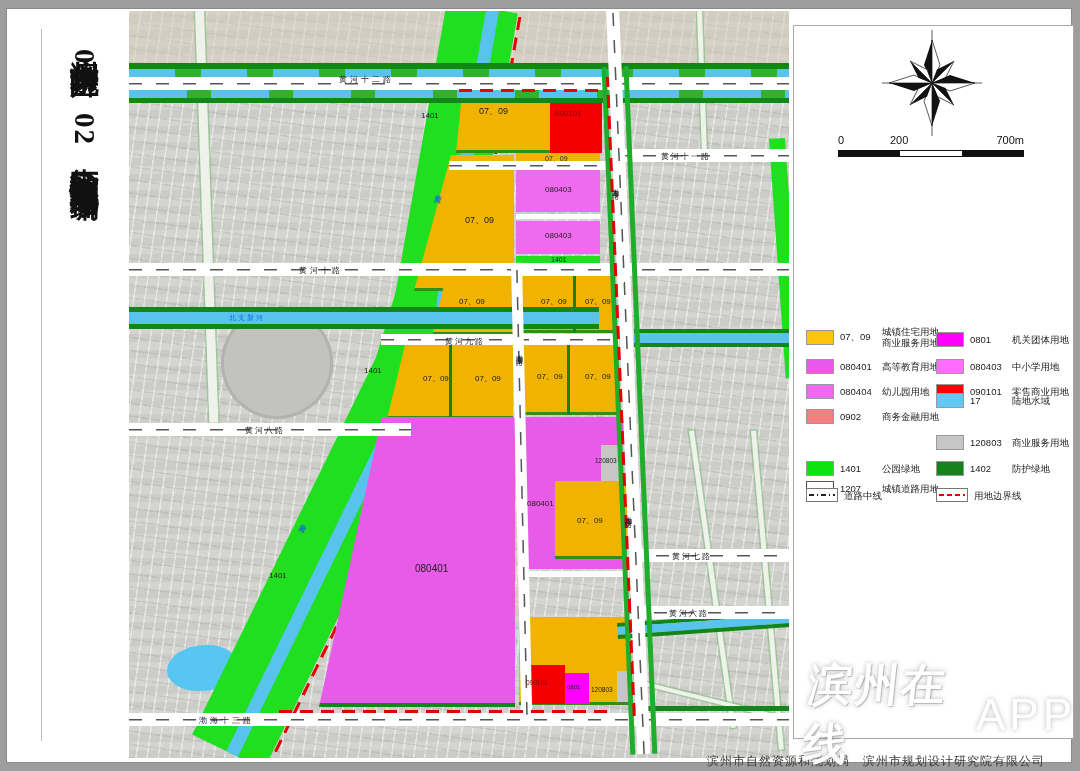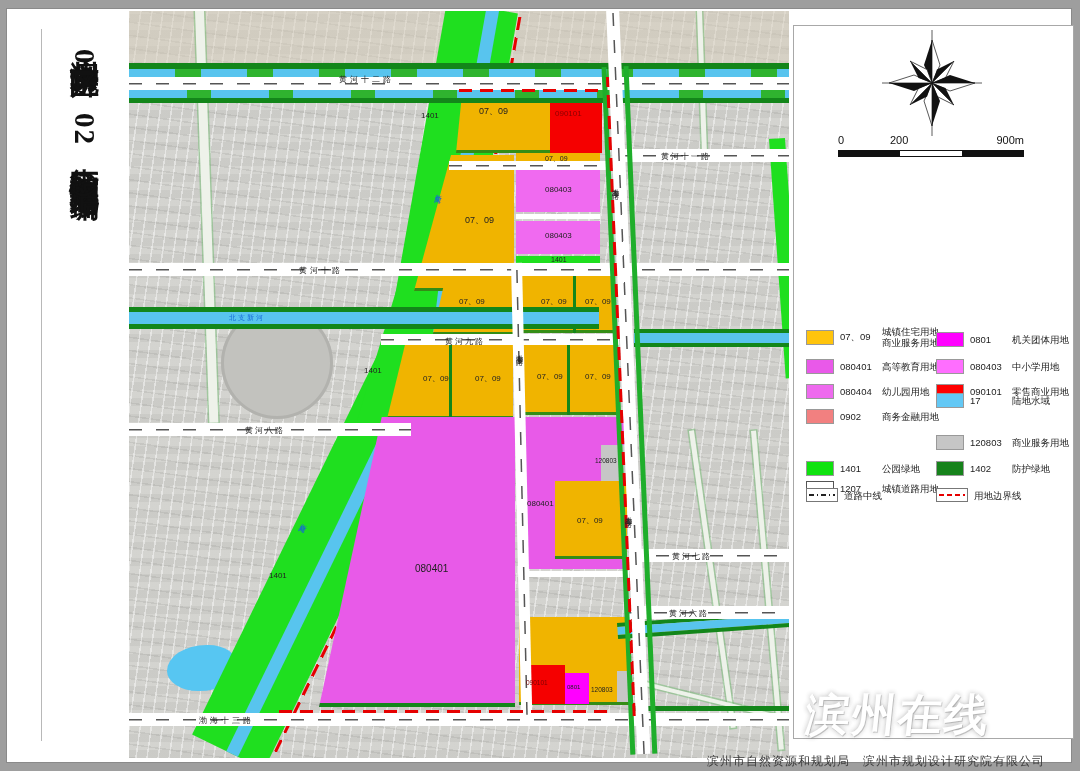--- a/index.html
+++ b/index.html
@@ -254,21 +254,21 @@
             <path d="M55,55 L49,42 L55,24 Z" fill="#111"></path>
             <path d="M55,55 L61,42 L55,24 Z" fill="#fff" stroke="#111" stroke-width="0.7"></path>
           </g>
       </g>
     </svg>
 
     <div class="scalebar">
       <div class="scale-labels">
         <span style="position:absolute;left:0;">0</span>
         <span style="position:absolute;left:52px;">200</span>
-        <span style="position:absolute;right:0;">900m</span>
+        <span style="position:absolute;right:0;">700m</span>
       </div>
       <div class="bar">
         <i class="seg-b"></i>
           <i class="seg-w"></i>
           <i class="seg-b"></i>
       </div>
     </div>
 
 
 
@@ -358,13 +358,14 @@
     <span style="left:700px;">滨州市自然资源和规划局</span>
     <span style="left:856px;">滨州市规划设计研究院有限公司</span>
   </div>
 </div>
 
 <div class="wm">
   <svg width="150" height="46" viewBox="0 0 150 46">
     <path d="M2,40 Q60,-6 146,14" fill="none" stroke="#ffffff" stroke-width="3" stroke-linecap="round"></path>
   </svg>
   <span class="wm-cn">滨州在线</span>
+  <span class="wm-en">APP</span>
 </div>
 
 </body></html>

